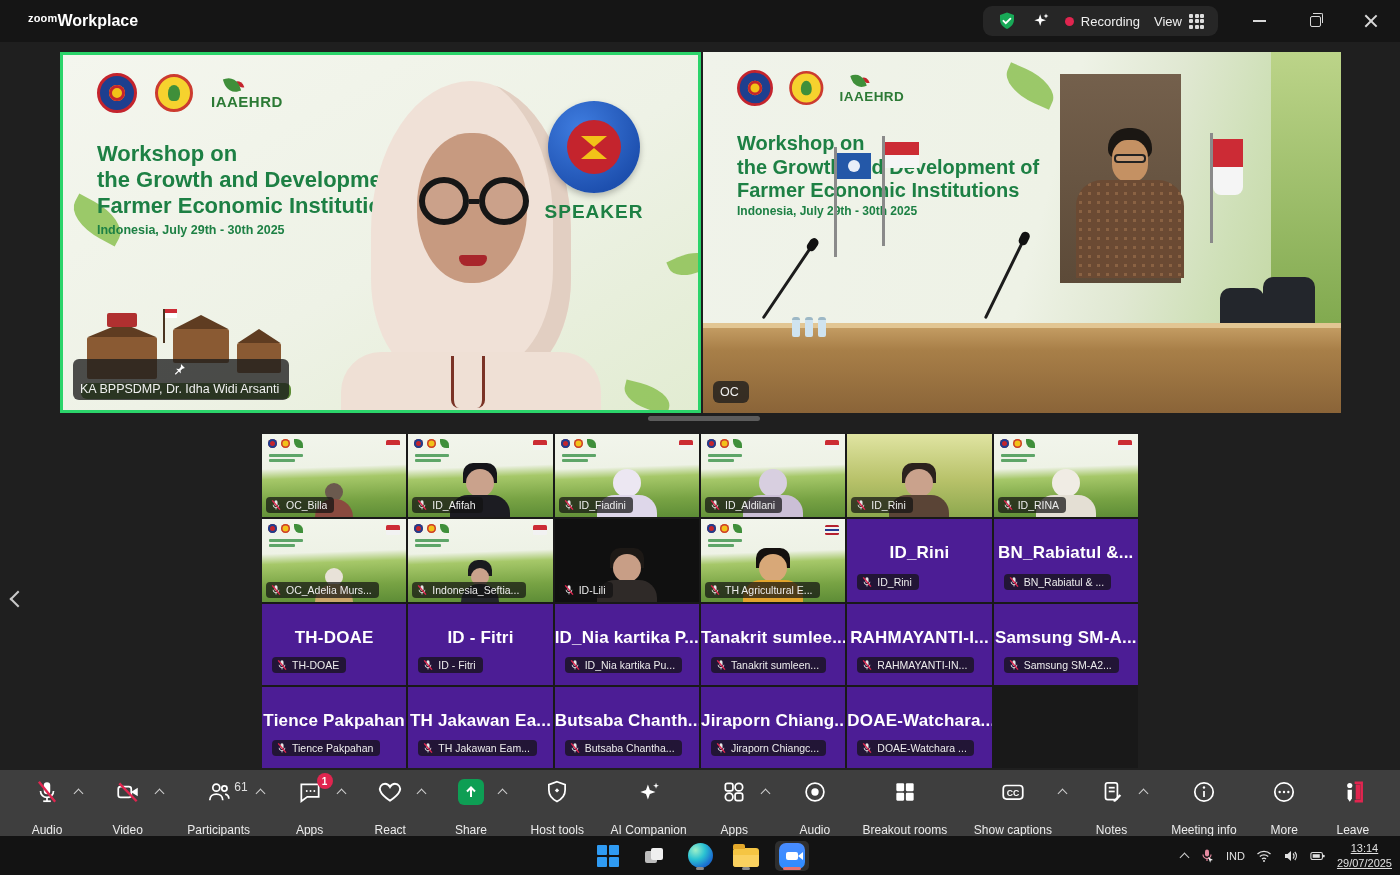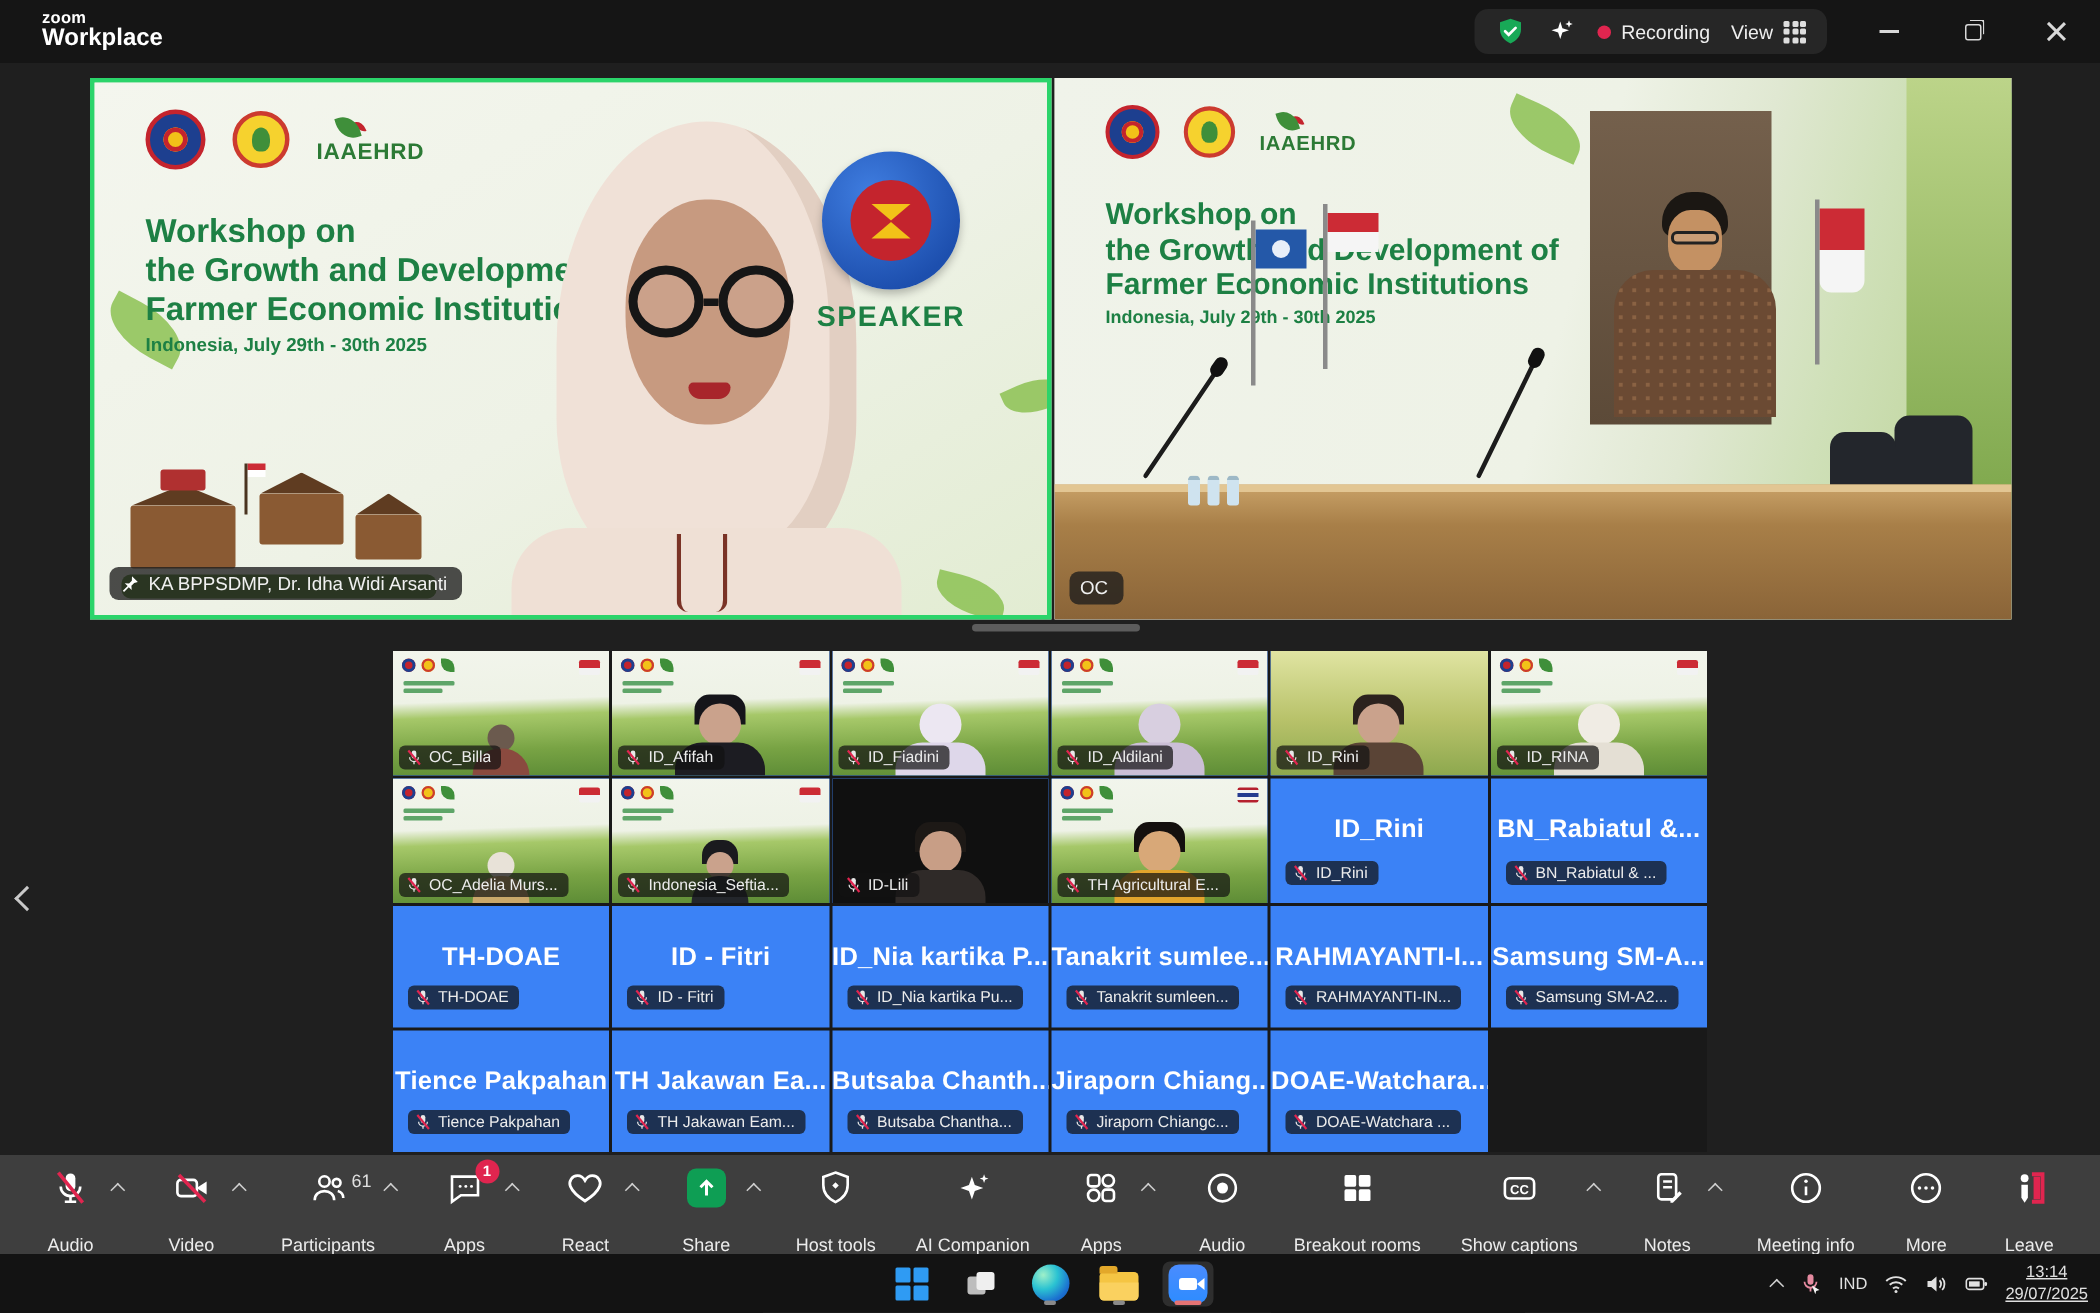--- a/index.html
+++ b/index.html
@@ -2,21 +2,21 @@
 <html><head>
 <meta charset="utf-8">
 <style>
   * { margin:0; padding:0; box-sizing:border-box; }
   html,body { width:1400px; height:875px; overflow:hidden; background:#1f1f1f;
     font-family:"Liberation Sans", sans-serif; position:relative; }
 
   
   .titlebar { position:absolute; left:0; top:0; width:1400px; height:42px; background:#151515;
     display:flex; align-items:center; justify-content:space-between; padding:0 14px 0 28px; }
-  .brand { display:flex; flex-direction:column; line-height:1.05; color:#fff; }
+  .brand { display:flex; line-height:1.05; color:#fff; }
   .brand-top { font-size:11px; font-weight:600; letter-spacing:.2px; }
   .brand-bottom { font-size:16px; font-weight:700; }
   .tbar-right { display:flex; align-items:center; gap:18px; }
   .status-pill { display:flex; align-items:center; gap:14px; background:#262626; border-radius:9px; padding:5px 14px; }
   .rec { display:flex; align-items:center; gap:7px; color:#efefef; font-size:13px; }
   .rec-dot { width:9px; height:9px; border-radius:50%; background:#e0254f; }
   .view-btn { display:flex; align-items:center; gap:7px; color:#efefef; font-size:13px; cursor:pointer; }
   .grid-ico { display:grid; grid-template-columns:repeat(3,4px); grid-template-rows:repeat(3,4px); gap:1.5px; }
   .grid-ico i { background:#dedede; border-radius:1px; }
   .win-controls { display:flex; align-items:center; gap:26px; margin-left:8px; }
@@ -104,27 +104,27 @@
   .f-blue::before { content:""; position:absolute; left:11px; top:7px; width:12px; height:12px; border-radius:50%; background:#e8eef8; }
   .f-id1 { left:28.5%; top:25%; background:linear-gradient(180deg,#cc2b35 50%,#f5f5f5 50%); }
   .f-id2 { left:80%; top:24%; width:30px; height:56px; background:linear-gradient(180deg,#cc2b35 50%,#f5f5f5 50%); border-radius:0 0 8px 8px; }
   .chair { position:absolute; background:#23262c; border-radius:10px 10px 4px 4px; }
   .c1 { right:4%; bottom:20%; width:52px; height:64px; }
   .c2 { right:12%; bottom:19%; width:44px; height:56px; }
   .bottles { position:absolute; left:14%; bottom:21%; display:flex; gap:5px; }
   .bottles i { width:8px; height:20px; background:#cfe3ef; border-radius:3px 3px 2px 2px; border-top:3px solid #9db8c6; }
 
   .name-pill { position:absolute; left:10px; bottom:10px; display:flex; align-items:center; gap:6px;
-    background:rgba(28,28,28,.78); color:#f0f0f0; font-size:12.5px; padding:4px 10px 4px 7px; border-radius:6px; max-width:70%; white-space:nowrap; }
+    background:rgba(28,28,28,.78); color:#f0f0f0; font-size:12.5px; padding:4px 10px 4px 7px; border-radius:6px; max-width:70%; white-space:nowrap;flex-direction:column; }
   .stage-handle { position:absolute; left:648px; top:416px; width:112px; height:5px; background:#5c5c5c; border-radius:3px; cursor:pointer; }
 
   
   .pgrid { position:absolute; left:262px; top:434px; width:876px; display:grid;
     grid-template-columns:repeat(6,1fr); grid-template-rows:83px 83px 81px 81px; gap:2px; background:#191919; }
-  .ptile { position:relative; overflow:hidden; background:#3b82f6; cursor:pointer; }
+  .ptile { position:relative; overflow:hidden; background:#4c1d95; cursor:pointer; }
   .scene { position:absolute; inset:0; }
   .bg-workshop .scene, .bg-workshop-close .scene { background:linear-gradient(178deg,#f2f5ec 0%,#eef2e6 40%,#a6c869 52%,#78a344 78%,#5d8c36 100%); }
   .bg-field .scene { background:linear-gradient(180deg,#e0e4a2 0%,#b8c26a 55%,#8da84e 100%); }
   .bg-dark .scene { background:#101010; }
   .mini-logos { position:absolute; left:6px; top:5px; display:flex; gap:4px; }
   .mini-logos i { width:9px; height:9px; border-radius:50%; }
   .mini-logos i:nth-child(1){ background:#c4242d; box-shadow:inset 0 0 0 2px #1d3f8f; }
   .mini-logos i:nth-child(2){ background:#f2c218; box-shadow:inset 0 0 0 1.5px #cc3b2f; }
   .mini-logos i:nth-child(3){ background:#3f8f3a; border-radius:0 70% 0 70%; }
   .mini-lines { position:absolute; left:7px; top:20px; }

